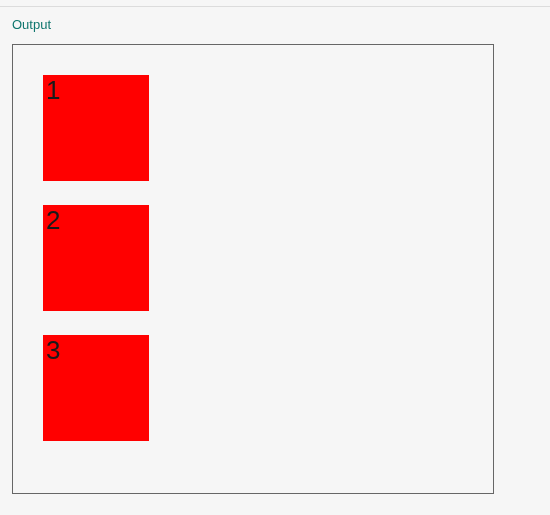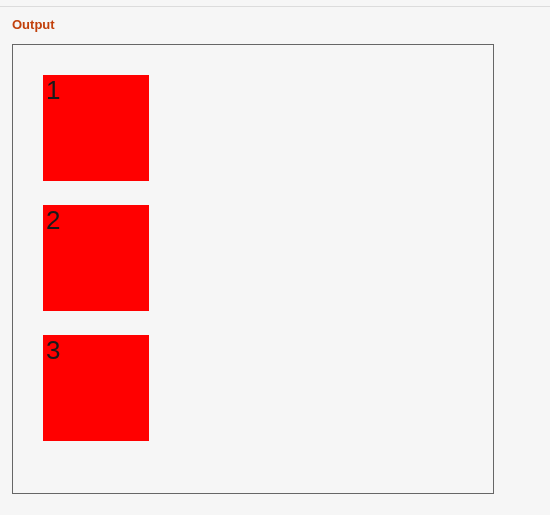--- a/index.html
+++ b/index.html
@@ -13,22 +13,22 @@
       background: #f6f6f6;
       font-family: "Segoe UI", Arial, sans-serif;
       overflow: hidden;
     }
     .top-sep {
       border-top: 1px solid #dcdcdc;
       margin-top: 6px;
     }
     .panel-label {
       font-size: 13px;
-      font-weight: 700;
-      color: #c2410c;
+      font-weight: 400;
+      color: #0f766e;
       padding: 10px 0 0 12px;
     }
     .output-frame {
       position: absolute;
       top: 44px;
       left: 12px;
       width: 482px;
       height: 450px;
       background: #f6f6f6;
       border: 1px solid #666;

